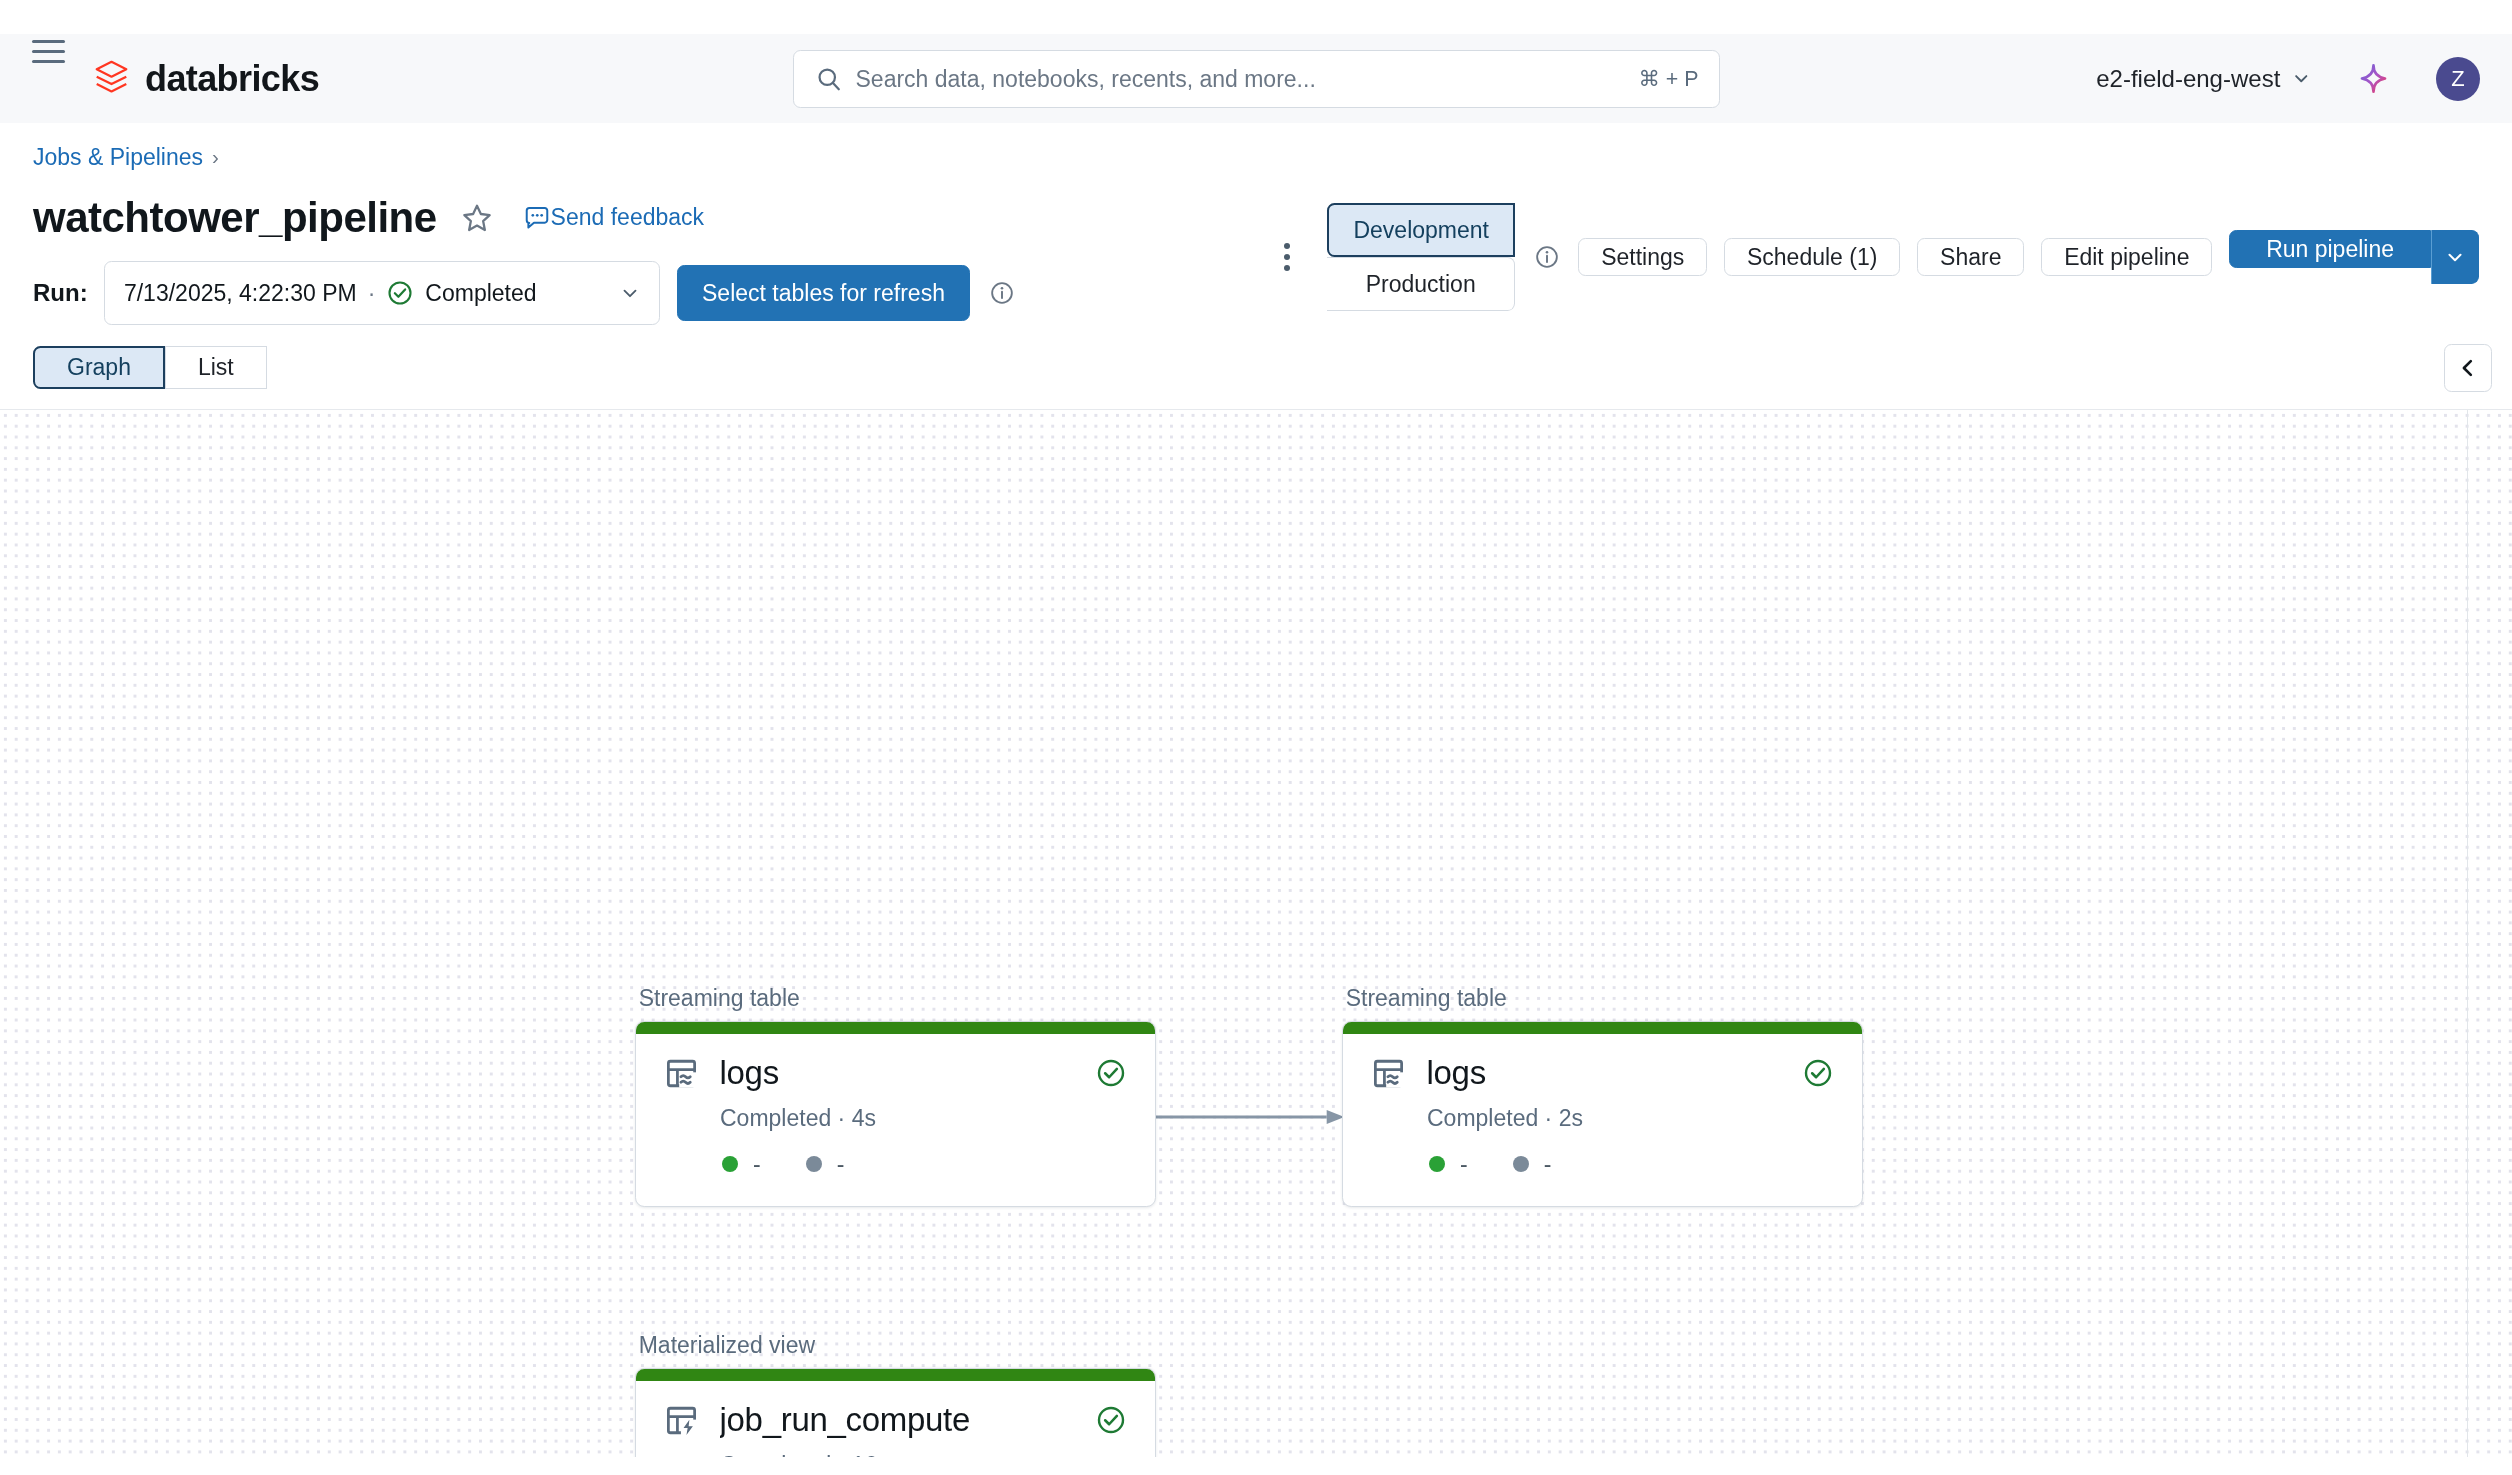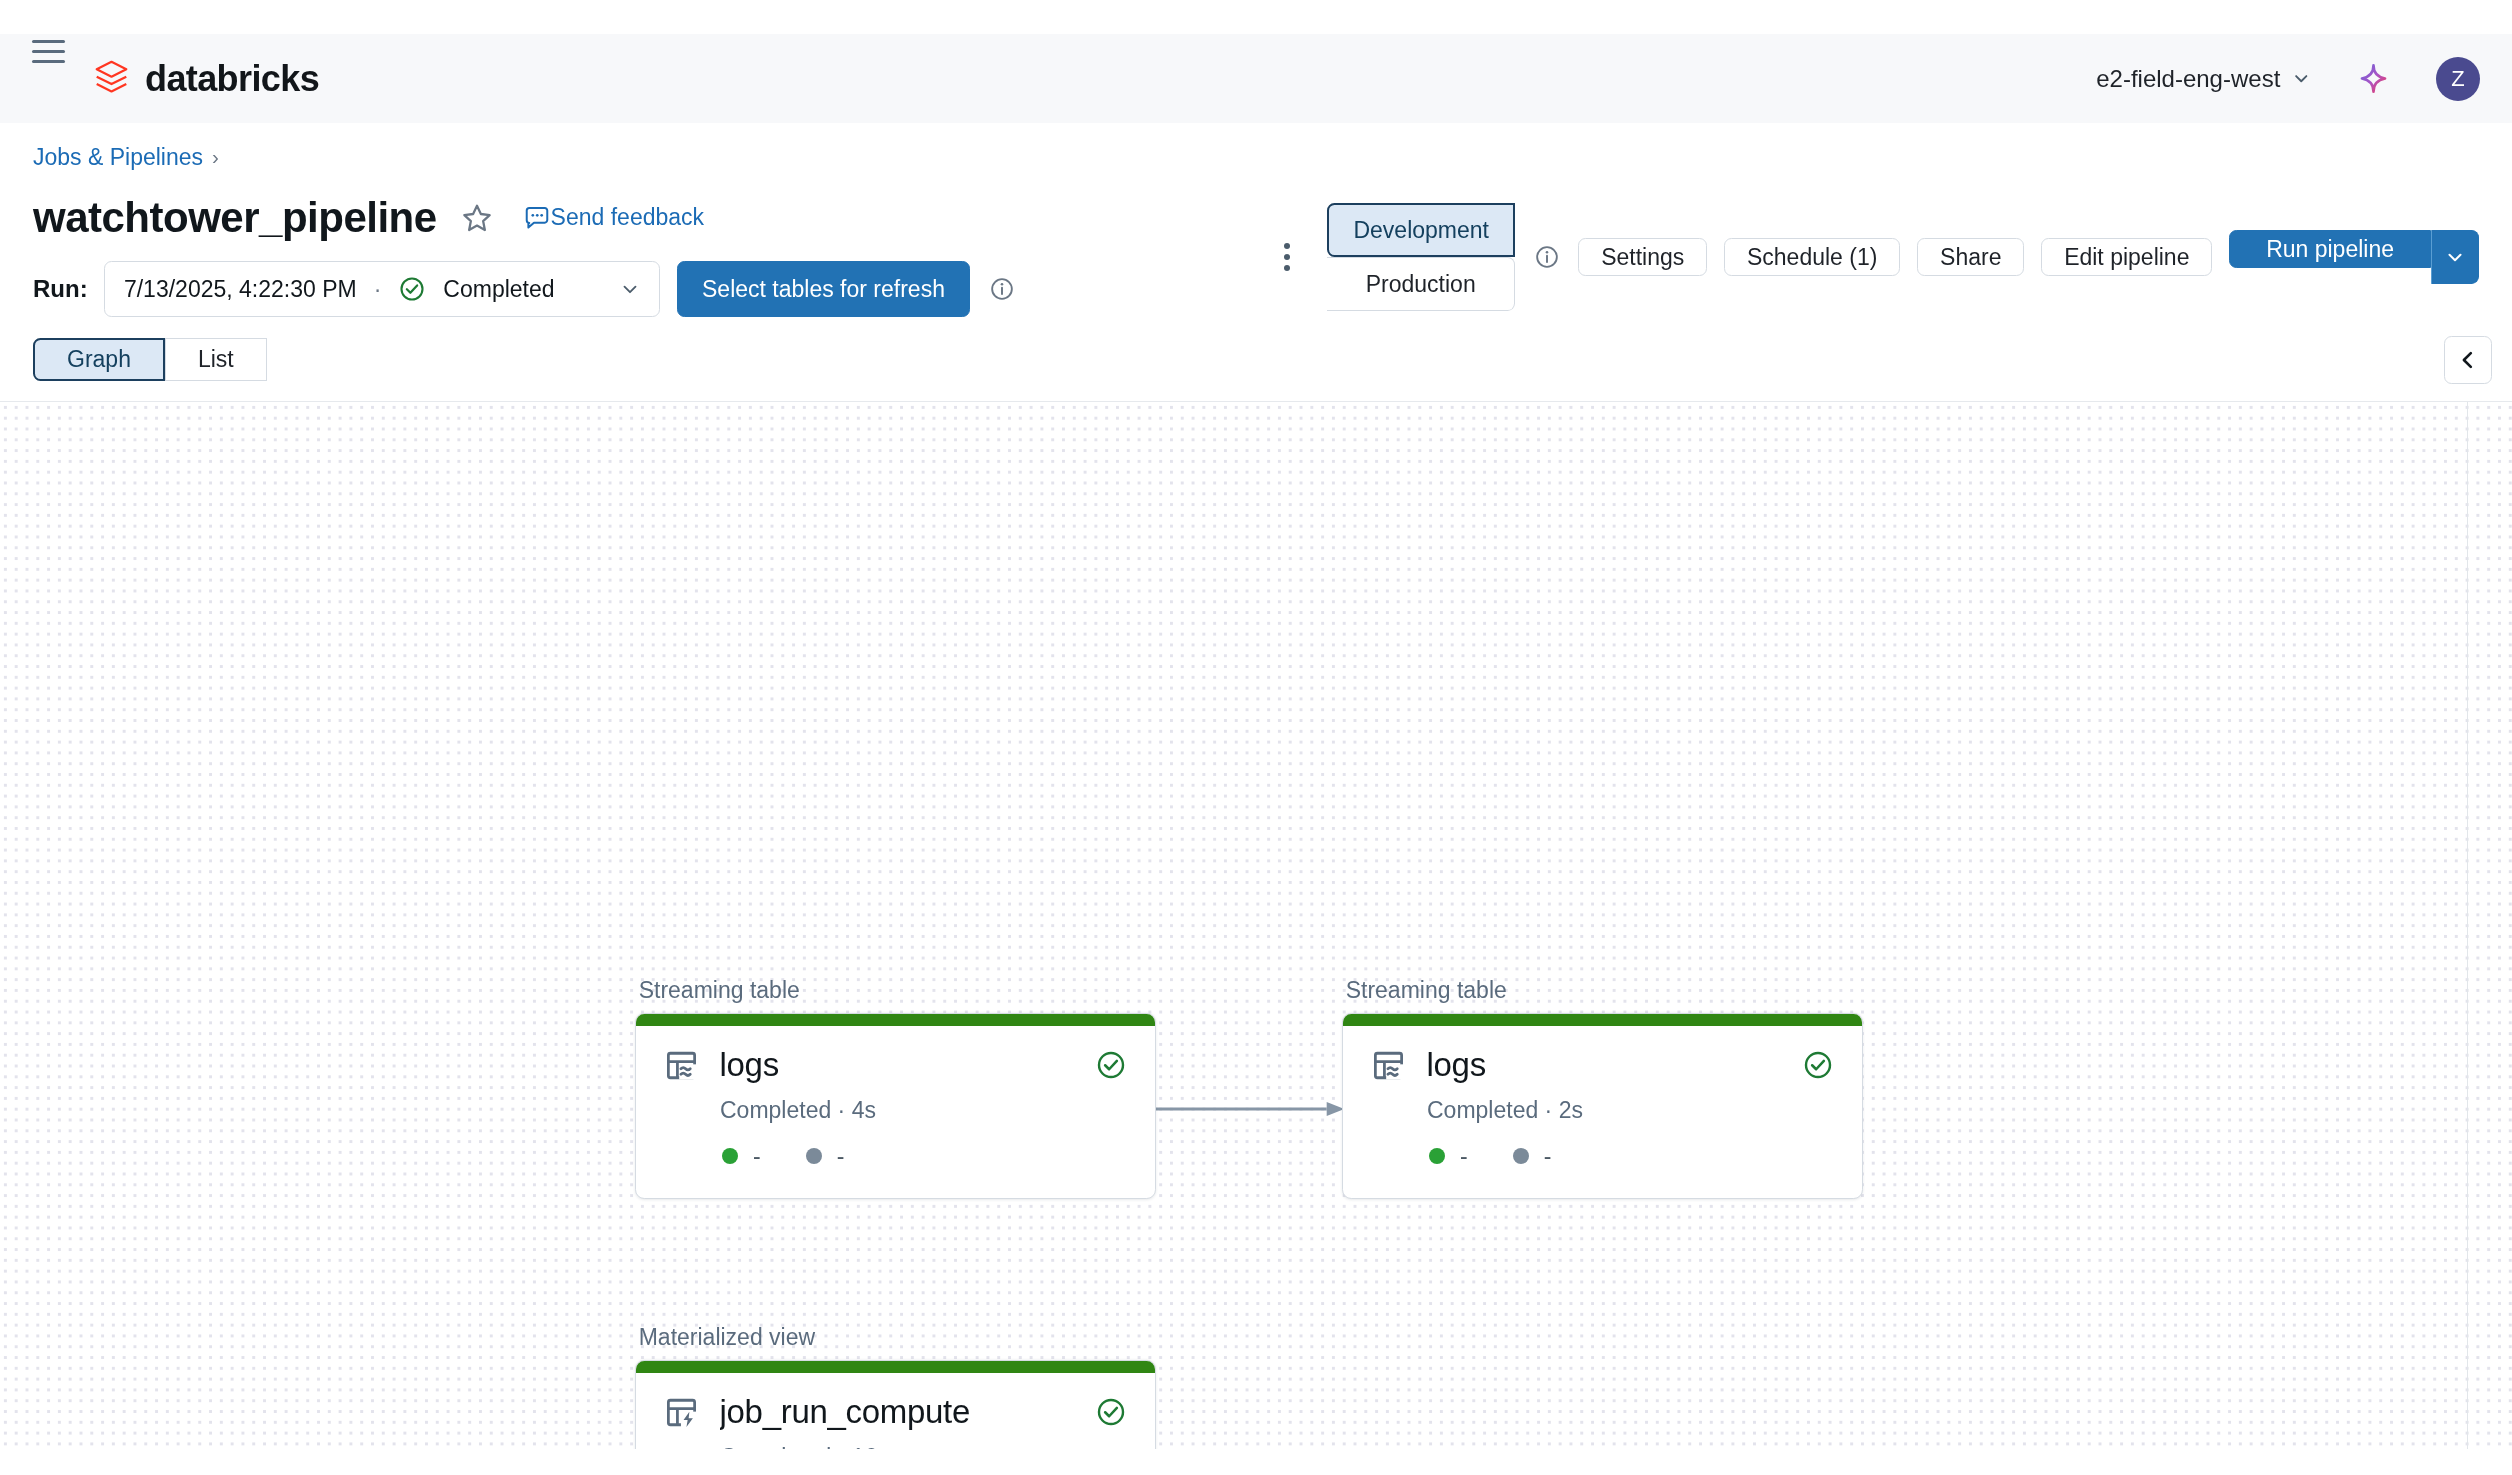--- a/index.html
+++ b/index.html
@@ -149,24 +149,24 @@
 
   
   .runrow {
     background: #ffffff;
     display: flex; align-items: center;
     padding: 13px 33px 20.5px 33px;
     gap: 16.7px;
   }
   .run-label { font-size: 24px; font-weight: 700; color: #11171c; }
   .run-select {
-    height: 56px; min-width: 556px;
+    height: 64px; min-width: 556px;
     background: #ffffff; border: 1.5px solid #d5dbe2; border-radius: 7.4px;
     display: flex; align-items: center; padding: 0 18.6px;
-    gap: 17px; cursor: pointer;
+    gap: 11px; cursor: pointer;
   }
   .run-ts { font-size: 23px; color: #11171c; }
   .run-dot-sep { font-size: 23px; color: #6b7785; }
   .run-status { font-size: 23px; color: #11171c; }
   .run-caret { margin-left: auto; }
   .btn-refresh {
     height: 56px; padding: 0 24px;
     background: #2272b4; border: 1.5px solid #2272b4; border-radius: 7.4px;
     color: #ffffff; font-size: 23px;
     display: flex; align-items: center; cursor: pointer;
@@ -269,20 +269,30 @@
     <svg class="brand-logo" viewBox="0 0 40 44">
       <g fill="none" stroke="#ff3621" stroke-width="2.4" stroke-linejoin="round">
         <path d="M20 4 L36 12 L20 20 L4 12 Z"></path>
         <path d="M4 20 L20 28 L36 20"></path>
         <path d="M4 28 L20 36 L36 28"></path>
       </g>
     </svg>
     <div class="brand-word">databricks</div>
   </div>
 
+  <div class="searchwrap">
+    <div class="searchbox">
+      <svg class="search-icon" viewBox="0 0 24 24">
+        <circle cx="10.5" cy="10.5" r="6.6" fill="none" stroke="#5a6b7d" stroke-width="1.9"></circle>
+        <line x1="15.4" y1="15.4" x2="20.4" y2="20.8" stroke="#5a6b7d" stroke-width="1.9" stroke-linecap="round"></line>
+      </svg>
+      <div class="search-ph">Search data, notebooks, recents, and more...</div>
+      <div class="search-kbd">⌘ + P</div>
+    </div>
+  </div>
 
   <div class="topright">
     <div class="ws-select">
       <span>e2-field-eng-west</span>
       <svg width="20.5" height="20.5" viewBox="0 0 24 24">
         <path d="M6 9.5 L12 15.5 L18 9.5" fill="none" stroke="#4b5c6b" stroke-width="2.2" stroke-linecap="round" stroke-linejoin="round"></path>
       </svg>
     </div>
 
     <svg class="sparkle" viewBox="0 0 24 24">

